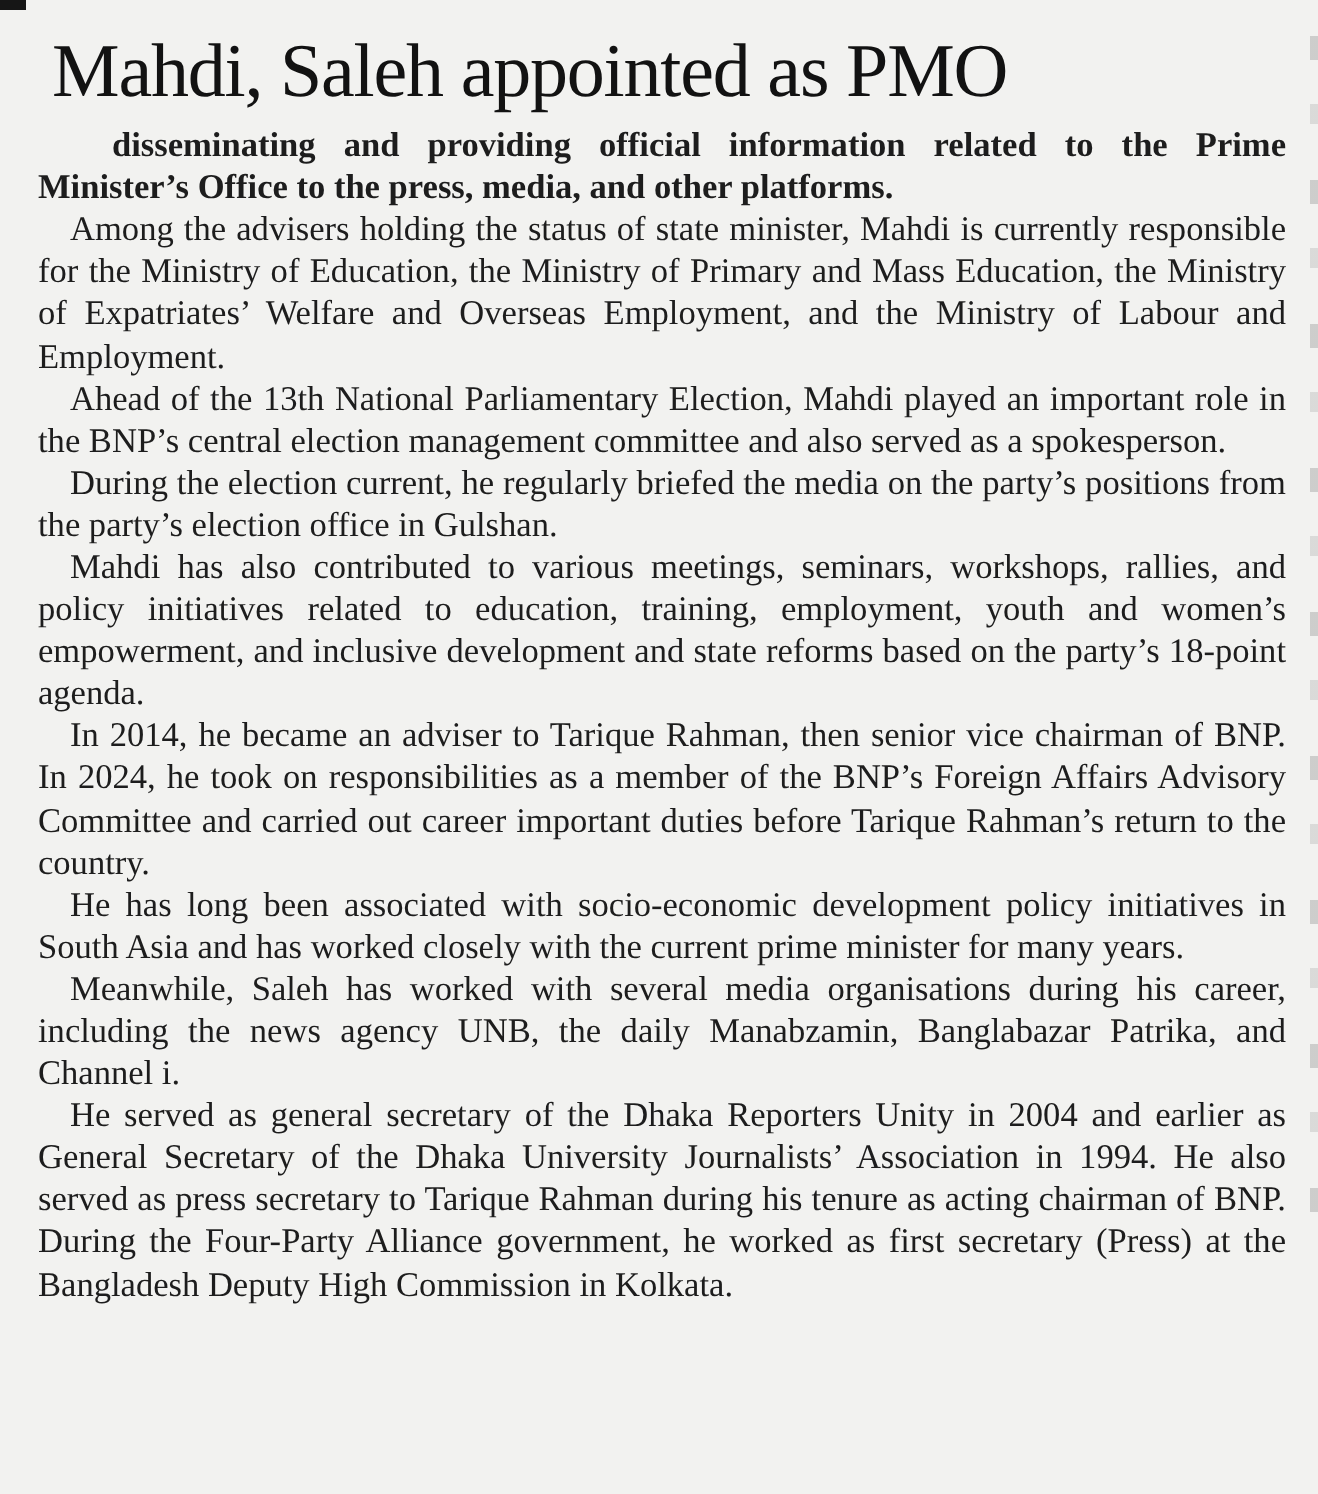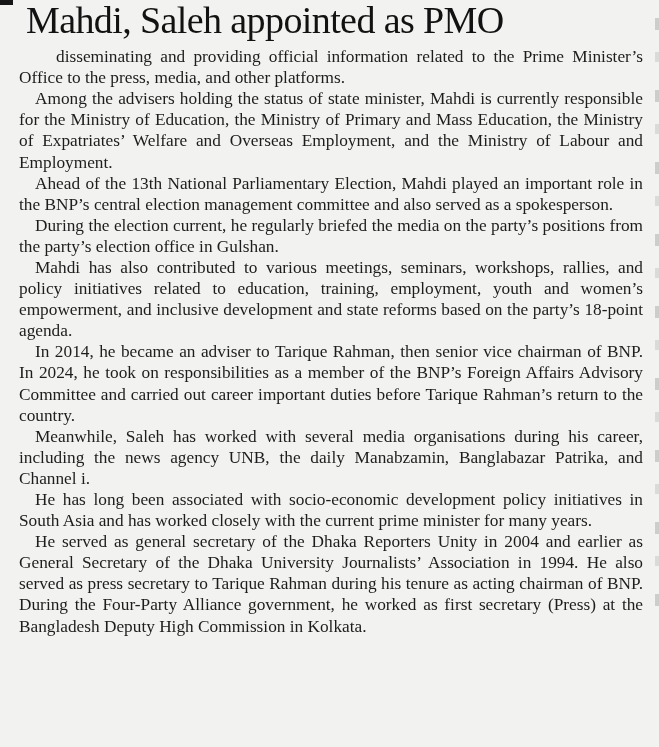--- a/index.html
+++ b/index.html
@@ -33,21 +33,21 @@
       rgba(110,110,110,0.28) 0 12px,
       transparent 12px 34px,
       rgba(110,110,110,0.18) 34px 44px,
       transparent 44px 72px
     );
   }
   .article {
     position: absolute;
     left: 19px;
     right: 16px;
-    top: 0;
+    top: 16px;
     color: #1d1d1d;
   }
   .article h1 {
     margin: 0 0 5px 7px;
     font-family: "Liberation Serif", serif;
     font-weight: 400;
     font-size: 38px;
     line-height: 1.08;
     letter-spacing: -0.6px;
     color: #121212;
@@ -59,32 +59,33 @@
     font-size: 17.3px;
     line-height: 21.1px;
     text-align: justify;
     text-indent: 16px;
     color: #1d1d1d;
     hyphens: auto;
     -webkit-hyphens: auto;
   }
   .article p.lead {
     text-indent: 37px;
+    font-weight: bold;
   }
 </style>
 </head>
 <body>
 
 <div class="scan-artifact-tl"></div>
 <div class="edge-strip"></div>
 
 <article class="article">
   <h1>Mahdi, Saleh appointed as PMO</h1>
   <p class="lead">disseminating and providing official information related to the Prime Minister’s Office to the press, media, and other platforms.</p>
   <p>Among the advisers holding the status of state minister, Mahdi is currently responsible for the Ministry of Education, the Ministry of Primary and Mass Education, the Ministry of Expatriates’ Welfare and Overseas Employment, and the Ministry of Labour and Employment.</p>
   <p>Ahead of the 13th National Parliamentary Election, Mahdi played an important role in the BNP’s central election management committee and also served as a spokesperson.</p>
   <p>During the election current, he regularly briefed the media on the party’s positions from the party’s election office in Gulshan.</p>
   <p>Mahdi has also contributed to various meetings, seminars, workshops, rallies, and policy initiatives related to education, training, employment, youth and women’s empowerment, and inclusive development and state reforms based on the party’s 18-point agenda.</p>
   <p>In 2014, he became an adviser to Tarique Rahman, then senior vice chairman of BNP. In 2024, he took on responsibilities as a member of the BNP’s Foreign Affairs Advisory Committee and carried out career important duties before Tarique Rahman’s return to the country.</p>
+  <p>He has long been associated with socio-economic development policy initiatives in South Asia and has worked closely with the current prime minister for many years.</p>
   <p>Meanwhile, Saleh has worked with several media organisations during his career, including the news agency UNB, the daily Manabzamin, Banglabazar Patrika, and Channel i.</p>
-  <p>He has long been associated with socio-economic development policy initiatives in South Asia and has worked closely with the current prime minister for many years.</p>
   <p>He served as general secretary of the Dhaka Reporters Unity in 2004 and earlier as General Secretary of the Dhaka University Journalists’ Association in 1994. He also served as press secretary to Tarique Rahman during his tenure as acting chairman of BNP. During the Four-Party Alliance government, he worked as first secretary (Press) at the Bangladesh Deputy High Commission in Kolkata.</p>
 </article>
 
 </body></html>

